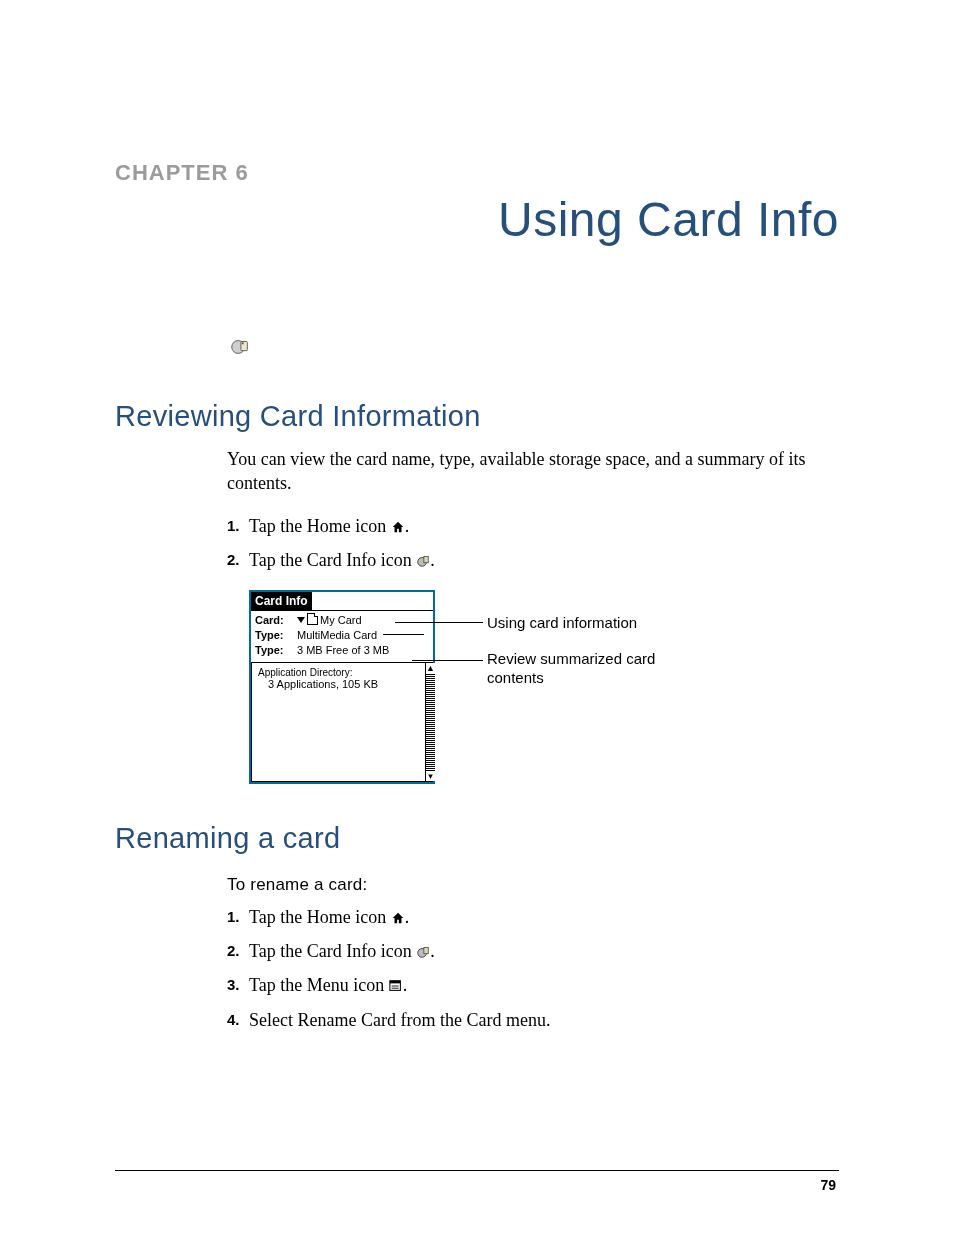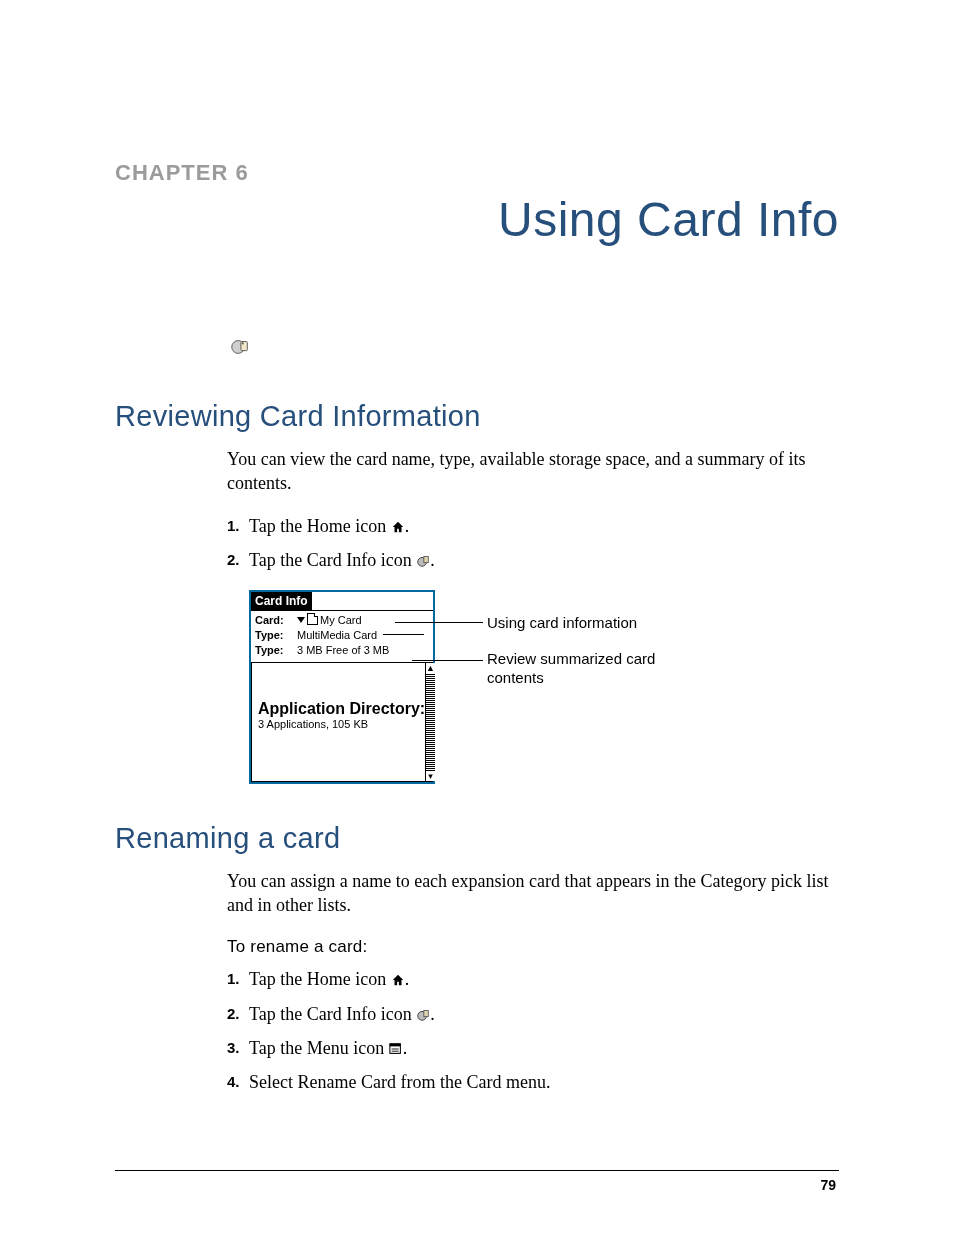--- a/index.html
+++ b/index.html
@@ -145,25 +145,25 @@
   .palm-box {
     border: 1px solid #000;
     border-right: 0;
     margin: 0;
     padding: 4px 6px;
     font-size: 11px;
     height: 110px;
     position: relative;
   }
   .palm-box .hdr {
-    font-weight: 700;
-    font-size: 16px;
-    margin-top: 33px;
+    font-weight: 400;
+    font-size: 10px;
   }
   .palm-box .sub {
+    margin-left: 10px;
     font-size: 11px;
   }
   .scroll-strip {
     position: absolute;
     right: -2px;
     top: 0;
     bottom: 0;
     width: 9px;
     border-left: 1px solid #000;
     background: repeating-linear-gradient(0deg, #000, #000 1px, #fff 1px, #fff 2px);
@@ -304,21 +304,20 @@
       <div class="callout-line" style="top:44px; left:-52px; width:40px;"></div>
       <div class="callout-line" style="top:44px; left:-12px; width:1px; height:-12px;"></div>
       <div class="callout-text" style="top:24px; left:52px;">Using card information</div>
       <div class="callout-line" style="top:70px; left:-23px; width:71px;"></div>
       <div class="callout-text wrap" style="top:60px; left:52px;">Review summarized card contents</div>
     </div>
   </div>
 
   <h2 class="section-heading">Renaming a card</h2>
   <div class="body-indent">
-    <p class="body-p">You can assign a name to each expansion card that appears in the Category pick list and in other lists.</p>
     <div class="sub-label">To rename a card:</div>
     <ol class="steps">
       <li>
         <span>Tap the Home icon </span><span class="inline-icon"><svg viewBox="0 0 16 16">
               <path d="M2 8 L8 2 L14 8 L12 8 L12 14 L9 14 L9 10 L7 10 L7 14 L4 14 L4 8 Z" fill="#000"></path>
             </svg></span><span>.</span>
       </li>
       <li>
         <span>Tap the Card Info icon </span><span class="inline-icon"><svg viewBox="0 0 16 16">
               <circle cx="7" cy="9" r="5" fill="#bdbdbd" stroke="#333" stroke-width="1"></circle>

